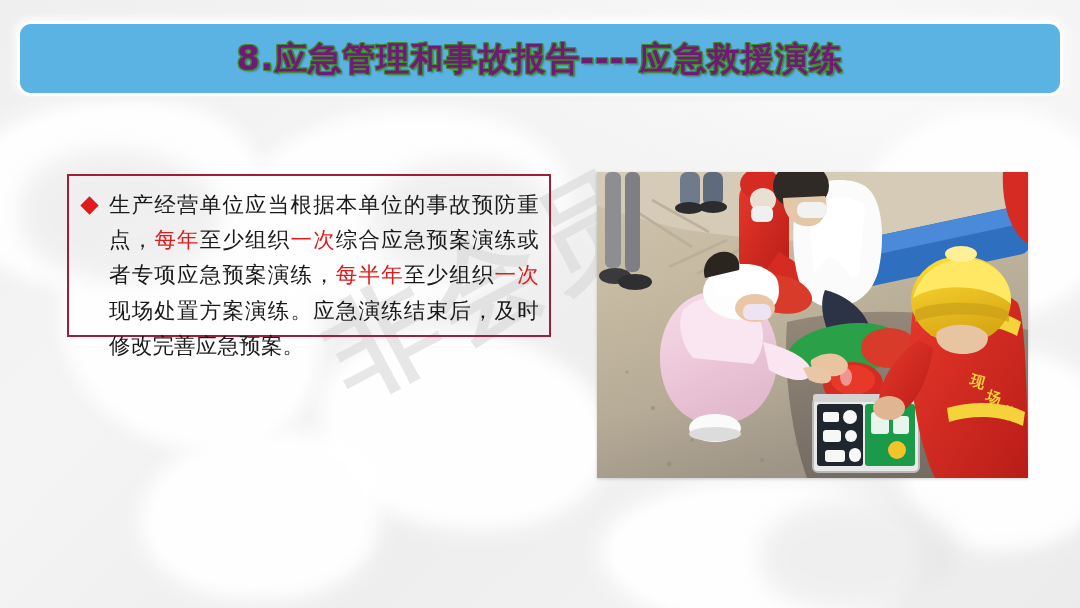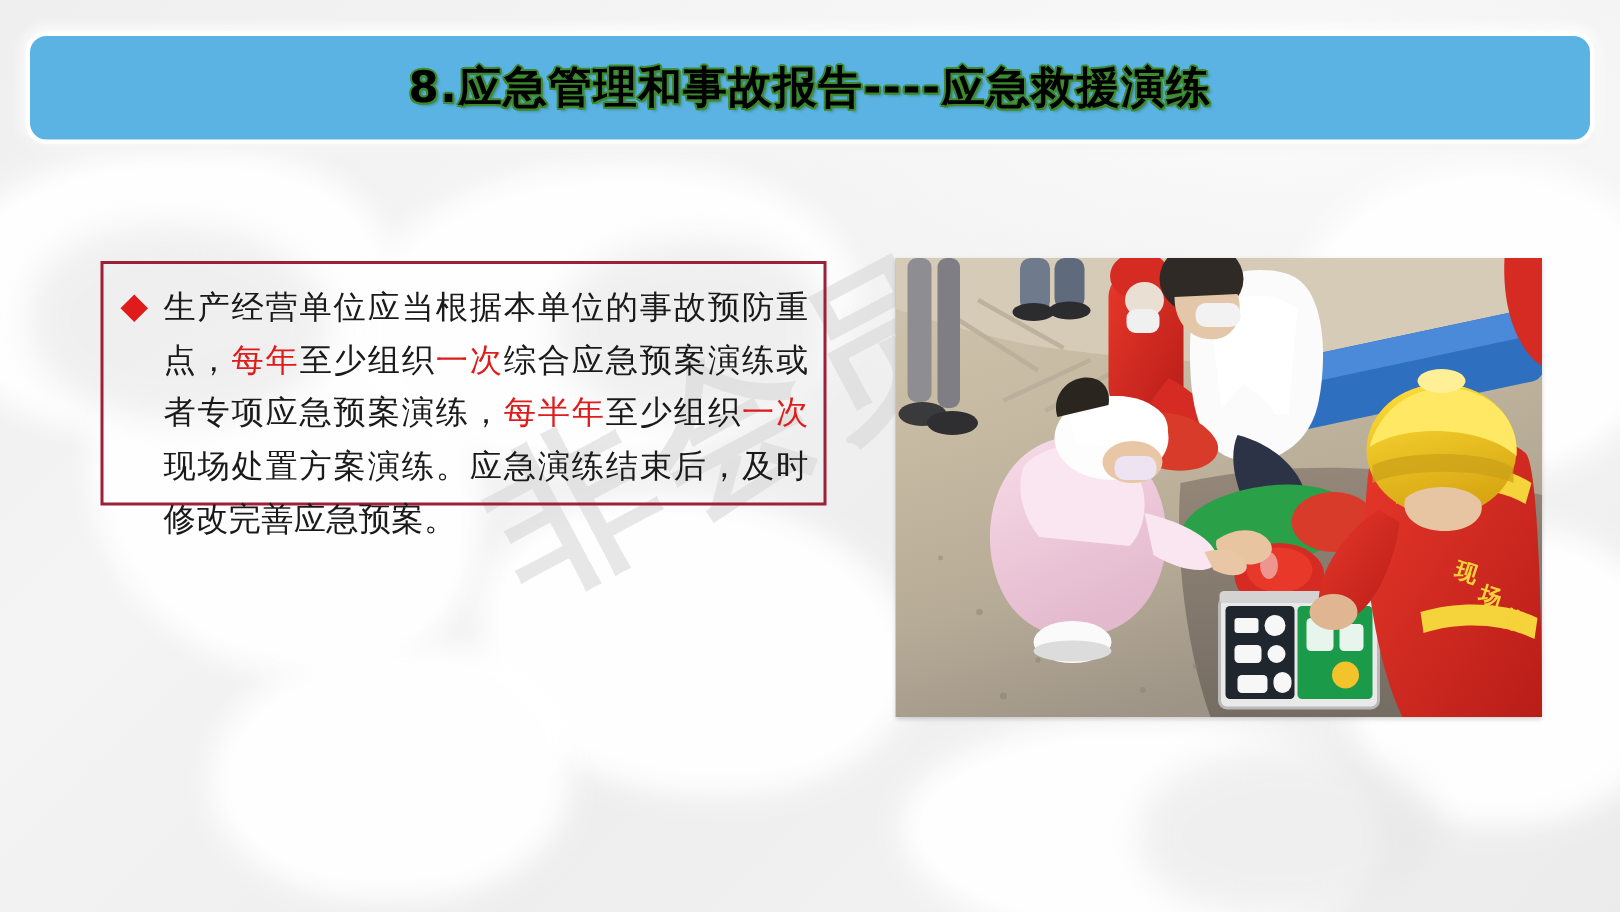--- a/index.html
+++ b/index.html
@@ -71,23 +71,23 @@
     background: #5bb3e4;
     border-radius: 14px;
     border: 3px solid #ffffff;
     box-shadow: 0 0 7px 3px rgba(255,255,255,0.95),
                 0 2px 5px rgba(120,120,120,0.25);
     display: flex;
     align-items: center;
     justify-content: center;
   }
   .title-text {
-    font-size: 29px;
+    font-size: 33px;
     font-weight: bold;
-    color: #000000;
+    color: #701a75;
     letter-spacing: 1px;
     line-height: 1;
     white-space: nowrap;
     text-shadow:
       1.4px 0 0 #3c8c2e, -1.4px 0 0 #3c8c2e,
       0 1.4px 0 #3c8c2e, 0 -1.4px 0 #3c8c2e,
       1px 1px 0 #3c8c2e, -1px -1px 0 #3c8c2e,
       1px -1px 0 #3c8c2e, -1px 1px 0 #3c8c2e,
       2px 2px 2px rgba(40,90,30,0.45);
   }

